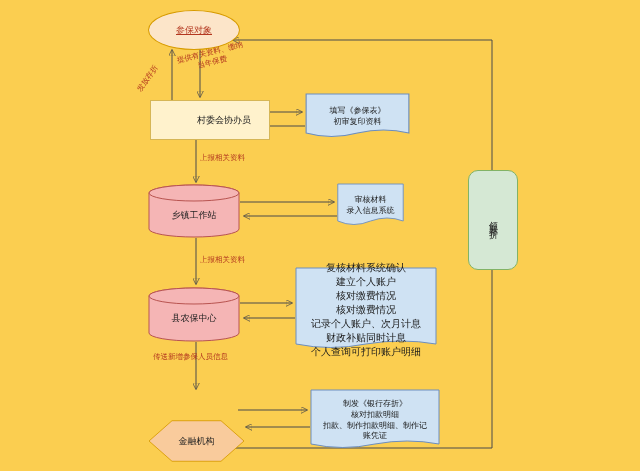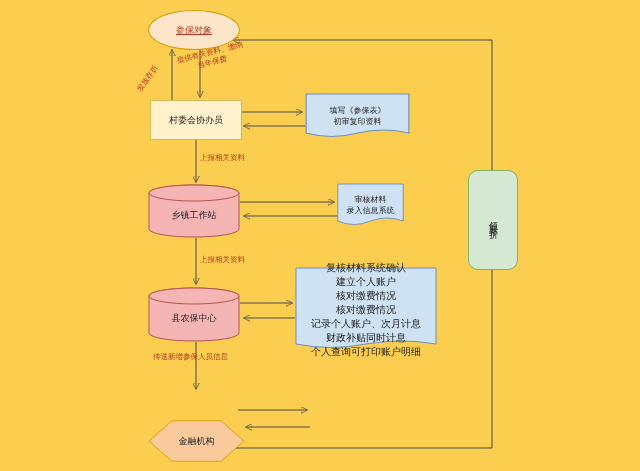--- a/index.html
+++ b/index.html
@@ -10,21 +10,21 @@
   }
   .edges{position:absolute;left:0;top:0;z-index:0;}
   .edges path{stroke:var(--line,#4a4a4a);stroke-width:1;fill:none;}
 
   .node{position:absolute;display:flex;align-items:center;justify-content:center;z-index:1;}
   .shape{position:absolute;left:0;top:0;width:100%;height:100%;}
   .txt{position:relative;z-index:1;font-size:9px;color:#222;text-align:center;line-height:1.2;}
   .red{color:var(--red-text,#B3371F);text-decoration:underline;}
 
   .ellipse{background:var(--ellipse-fill,#FCE5C9);border:1px solid #D79B00;border-radius:50%;}
-  .rect{background:var(--rect-fill,#FFF2CC);border:1px solid #D6B656;}
+  .rect{background:var(--rect-fill,#FFF2CC);border:1px solid #D6B656;padding-left:28px;}
   .cyl .shape path,.cyl .shape ellipse{fill:var(--cylinder-fill,#F5B5B5);stroke:#B85450;stroke-width:1;}
   .hex .shape polygon{fill:var(--hexagon-fill,#F9CB9C);stroke:#D79B00;stroke-width:1;}
   .doc .shape path{fill:var(--document-fill,#CFE2F3);stroke:#6C8EBF;stroke-width:1;}
   .doc-text{position:relative;z-index:1;font-size:8px;line-height:1.35;text-align:center;color:#1a1a1a;}
   .doc-small .doc-text{font-size:10px;line-height:1.4;}
   .green{background:var(--green-fill,#D5E8D4);border:1px solid #82B366;border-radius:10px;}
   .vertical{writing-mode:vertical-rl;letter-spacing:3px;font-size:9px;color:#222;}
 
   .elabel{position:absolute;font-size:7.5px;color:var(--red-text,#B3371F);white-space:nowrap;z-index:2;line-height:1.3;}
   .rot15{transform:rotate(-14deg);transform-origin:left top;}
@@ -122,20 +122,31 @@
       <div>复核材料系统确认</div>
       <div>建立个人账户</div>
       <div>核对缴费情况</div>
       <div>核对缴费情况</div>
       <div>记录个人账户、次月计息</div>
       <div>财政补贴同时计息</div>
       <div>个人查询可打印账户明细</div>
     </div>
   </div>
 
+  <div class="node doc" style="left:310px;top:389px;width:130px;height:63px;">
+    <svg class="shape" viewBox="0 0 130 63" preserveAspectRatio="none">
+      <path d="M1,1 L129,1 L129,55 Q97.5,49 65,55 Q32.5,62 1,55 Z"></path>
+    </svg>
+    <div class="doc-text">
+      <div>制发《银行存折》</div>
+      <div>核对扣款明细</div>
+      <div>扣款、制作扣款明细、制作记</div>
+      <div>账凭证</div>
+    </div>
+  </div>
 
   <div class="elabel rot15" style="left:176px;top:56px;">
     <div>提供有关资料、缴纳</div>
     <div style="text-align:center;">当年保费</div>
   </div>
   <div class="elabel rot55" style="left:135px;top:88px;">发放存折</div>
   <div class="elabel" style="left:200px;top:153px;">上报相关资料</div>
   <div class="elabel" style="left:200px;top:255px;">上报相关资料</div>
   <div class="elabel" style="left:153px;top:352px;">传送新增参保人员信息</div>
 

